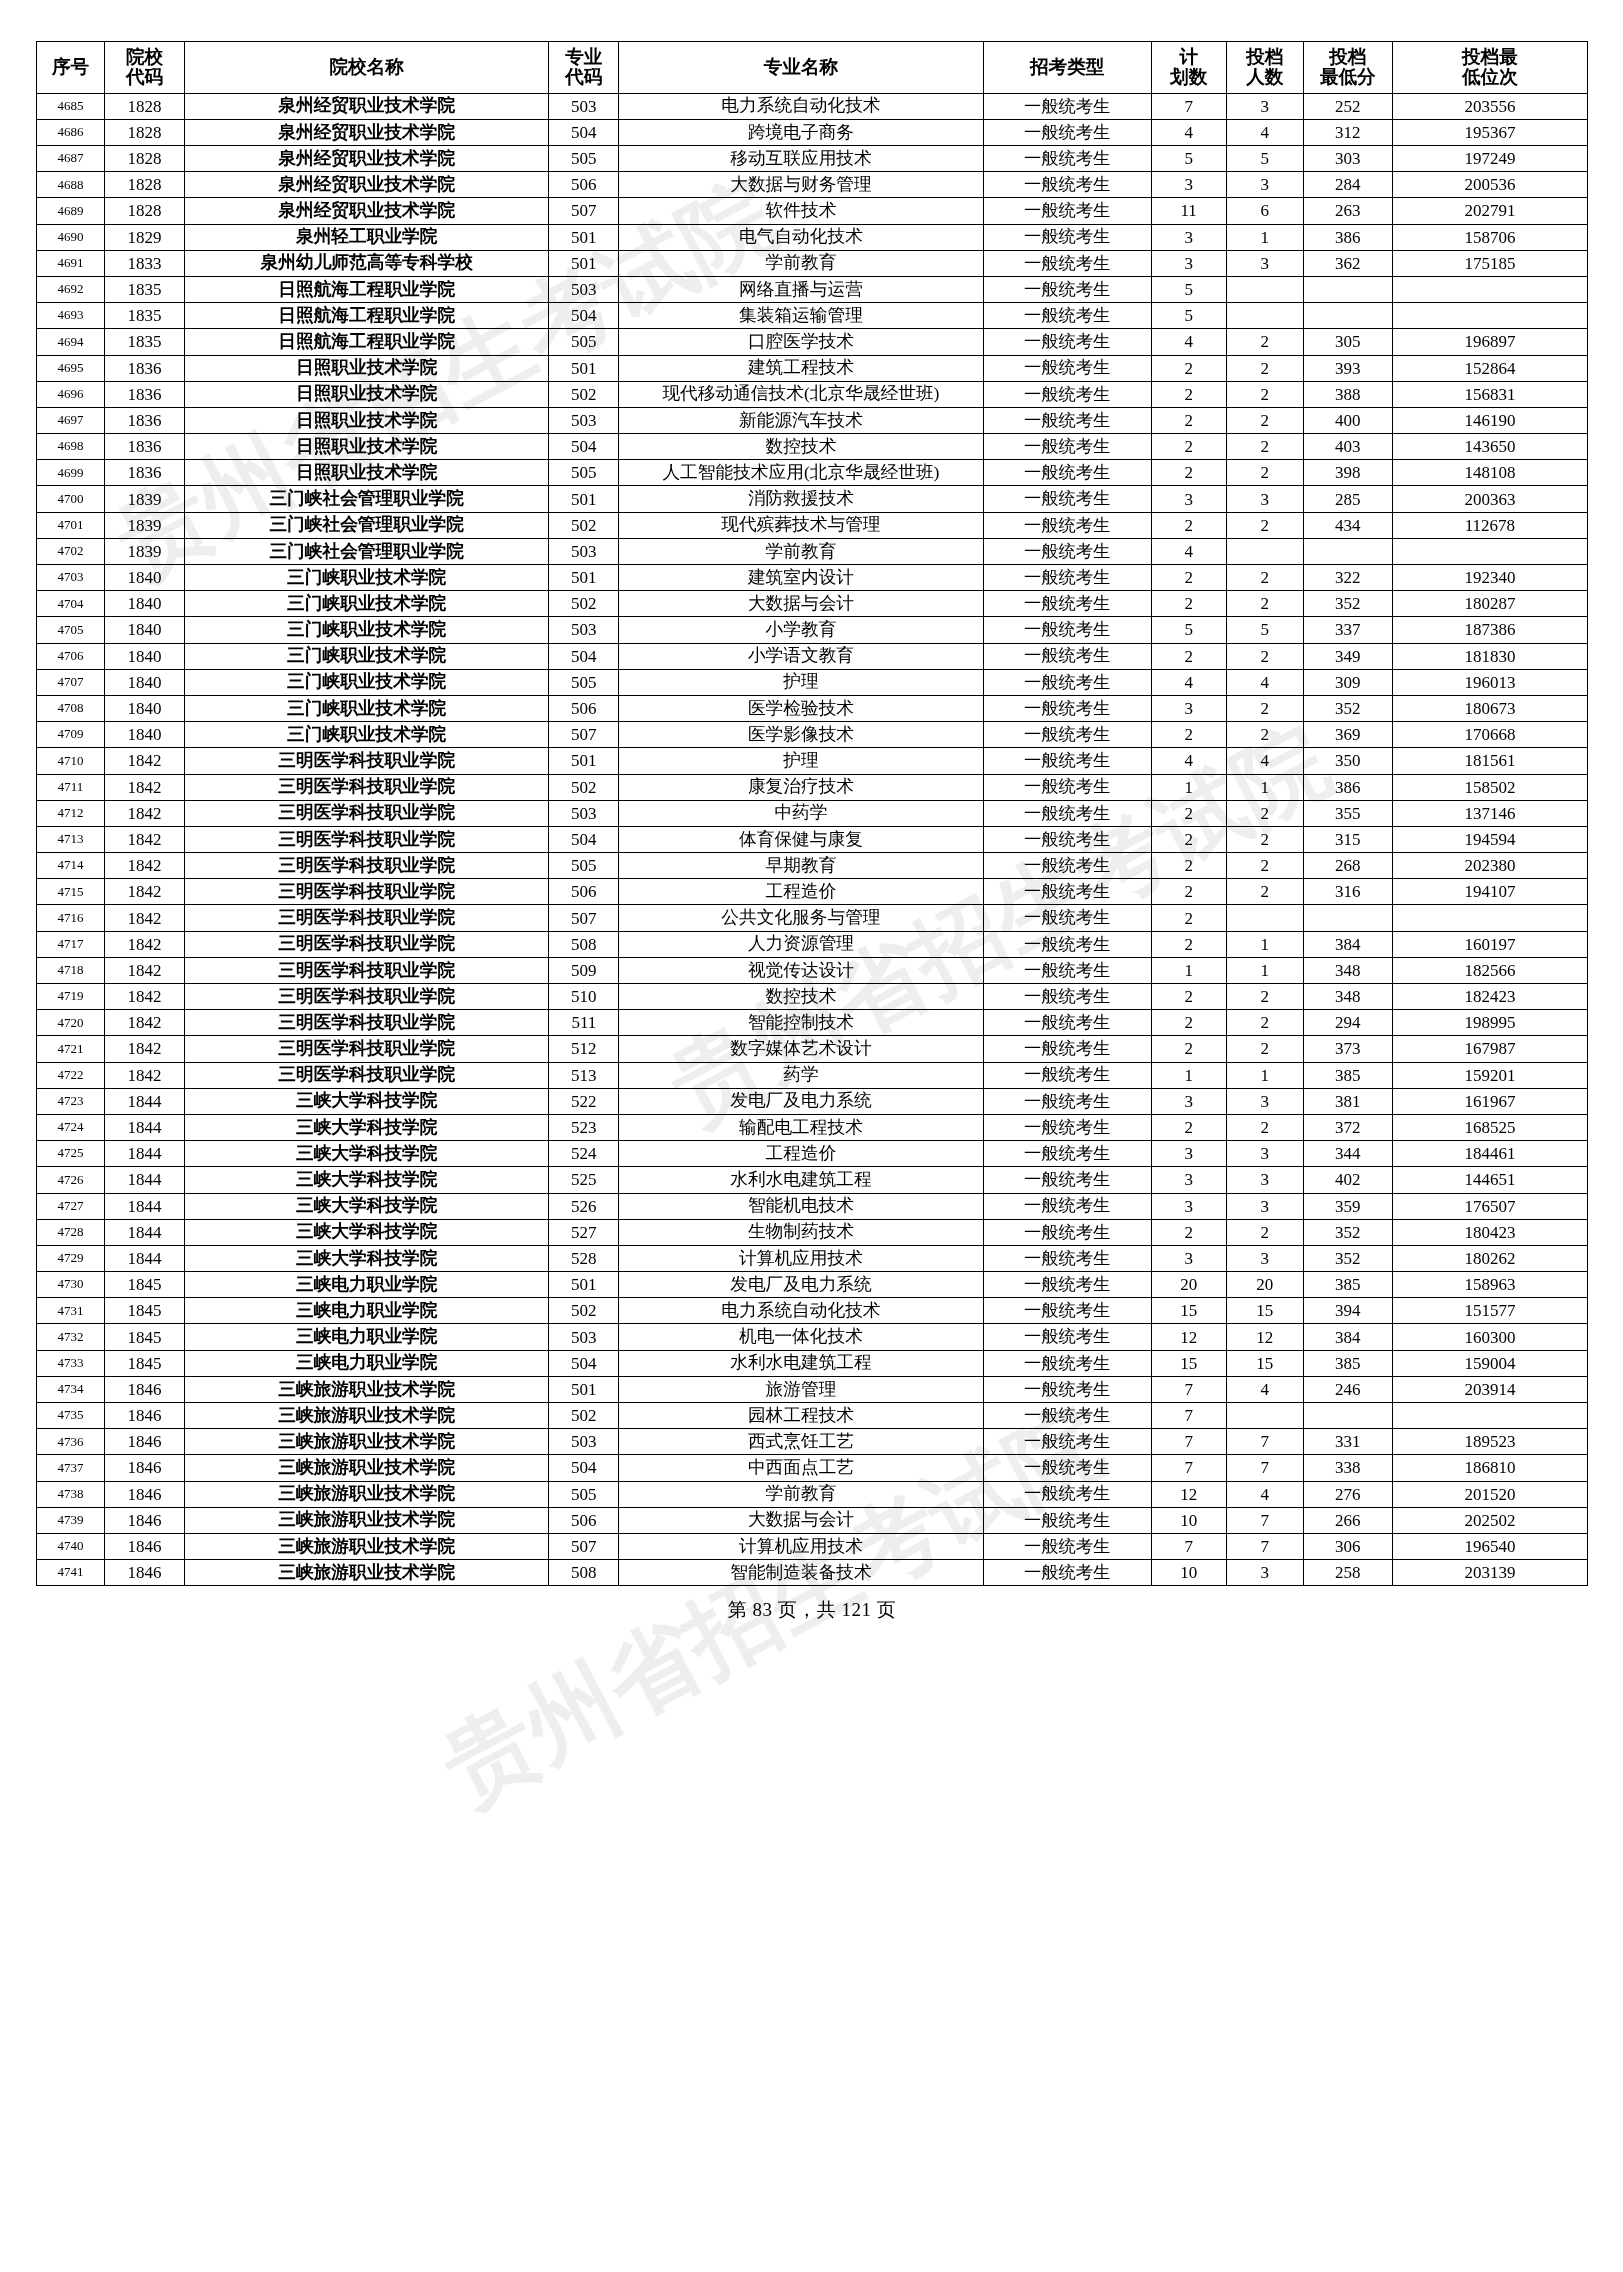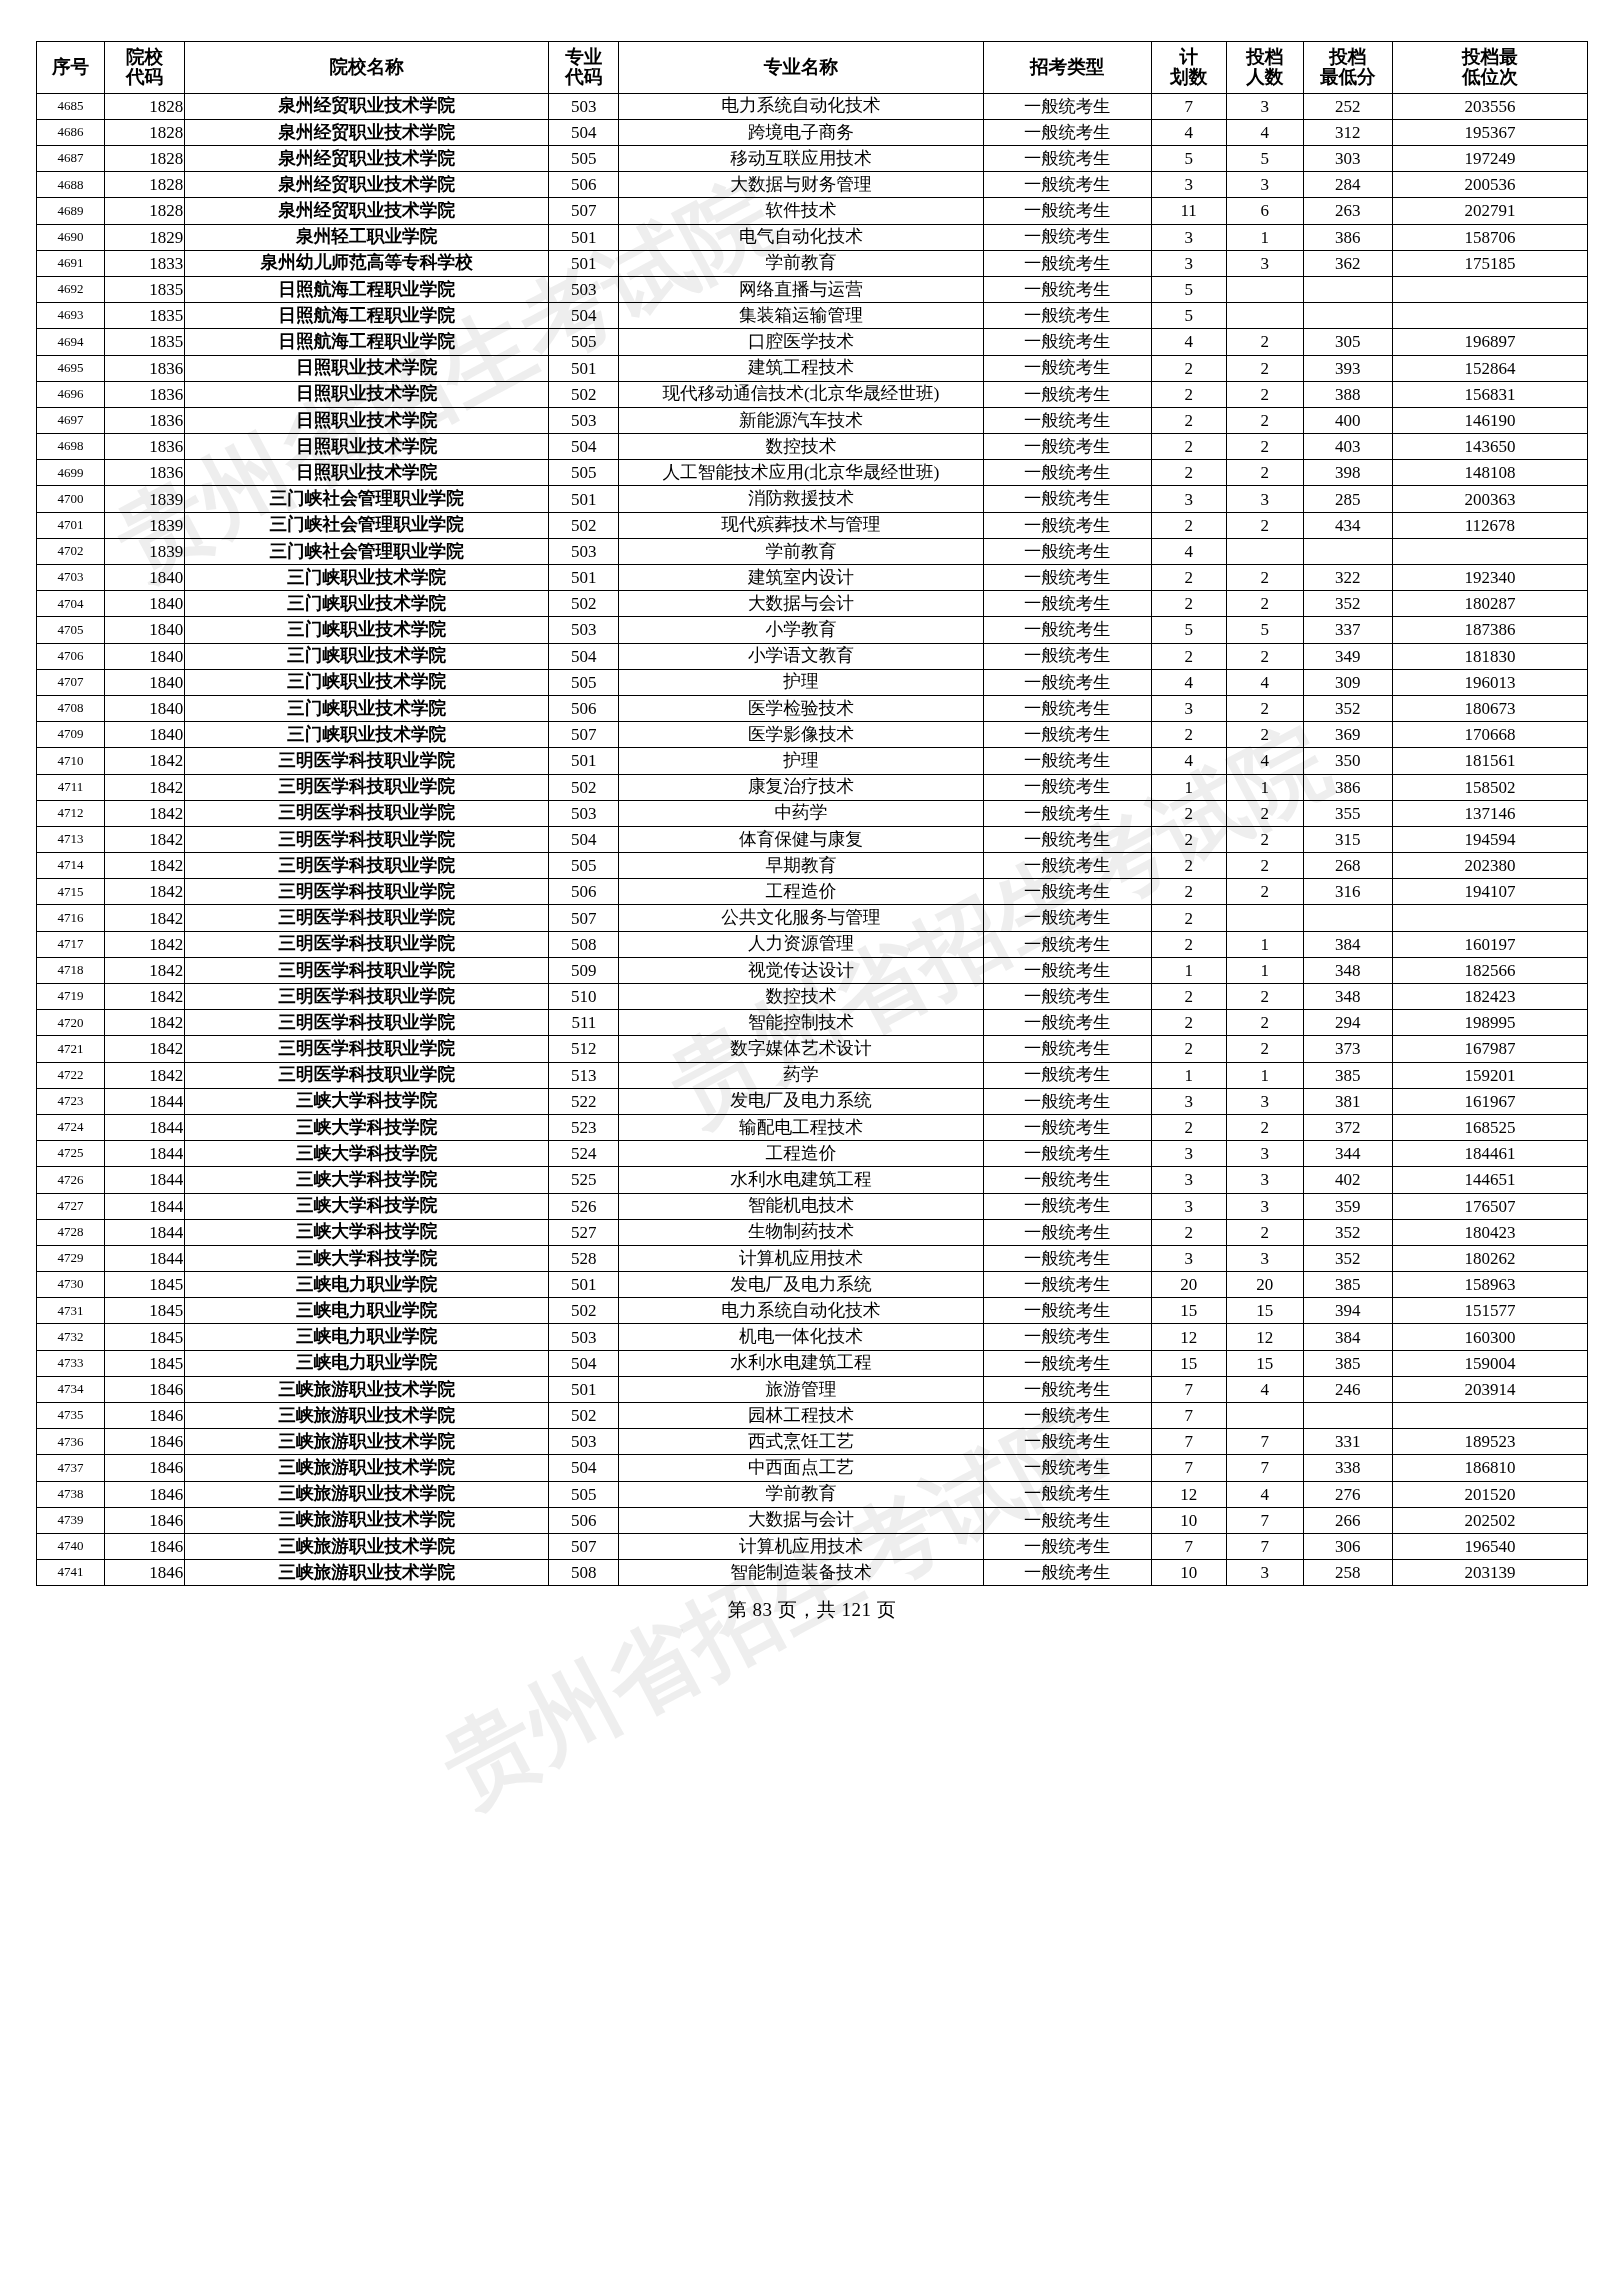--- a/index.html
+++ b/index.html
@@ -54,21 +54,21 @@
     padding: 2.7px 0.9px;
     background: transparent;
   }
   thead th {
     font-size: 18.6px;
     font-weight: bold;
     padding: 4.5px 0.9px;
     line-height: 1.1;
   }
   td.idx { font-size: 13px; }
-  td.code { font-size: 17px; text-align: right; }
+  td.code { font-size: 17px; }
   td.school { font-size: 17.7px; font-weight: bold; }
   td.major-code { font-size: 17px; }
   td.major { font-size: 17.7px; }
   td.type { font-size: 17.3px; }
   td.num { font-size: 17px; }
 
   
   col.c-idx    { width: 68px; }
   col.c-code   { width: 80px; }
   col.c-school { width: 364px; }

